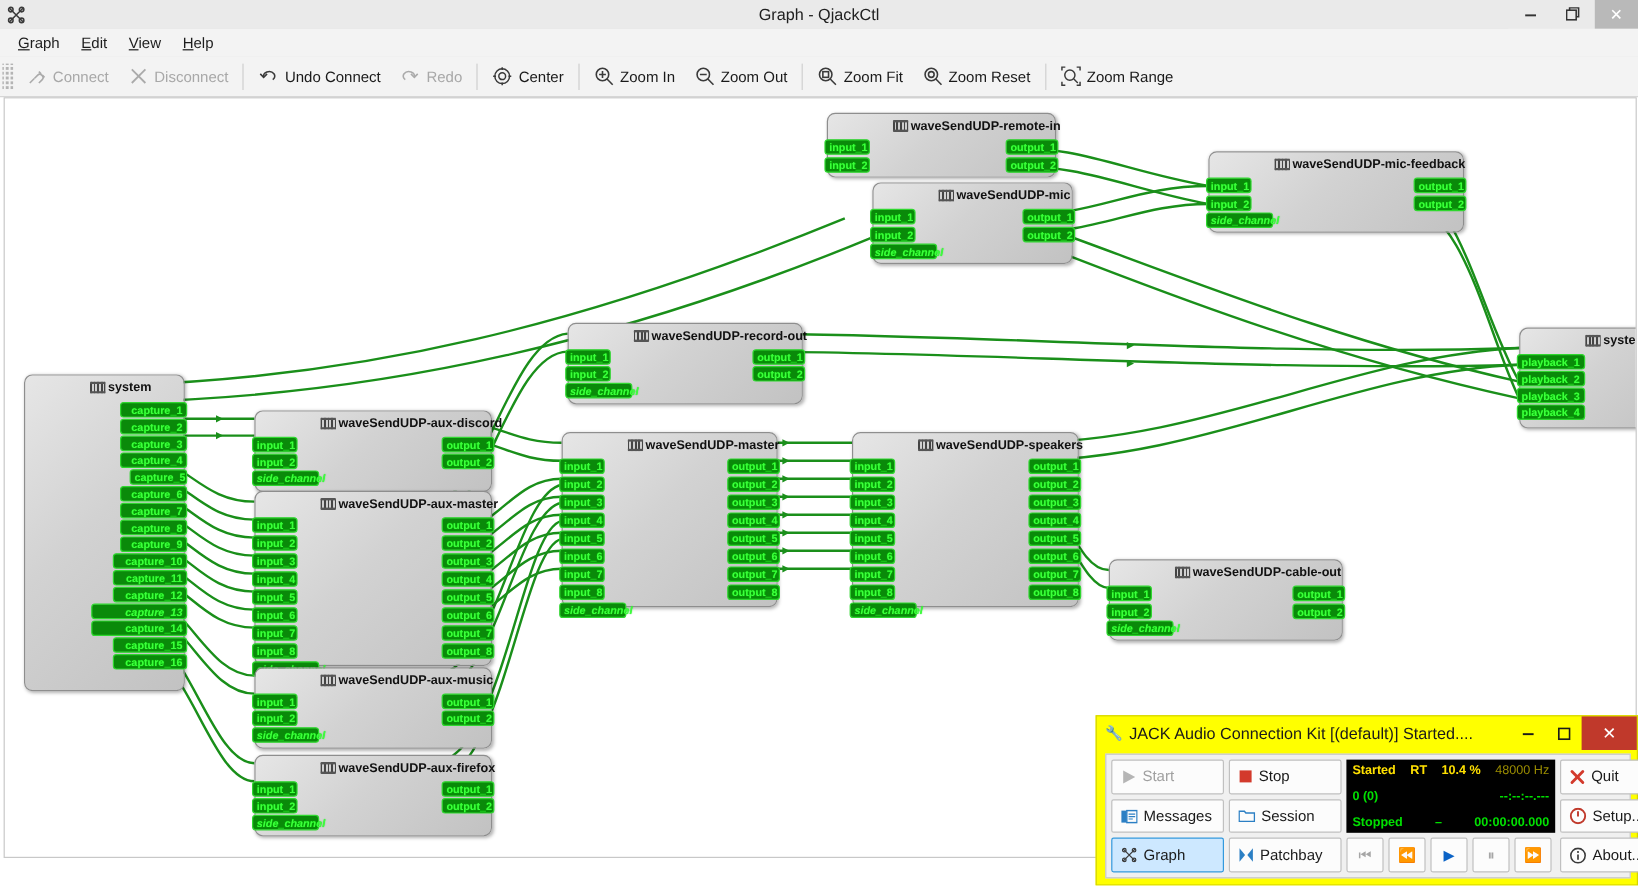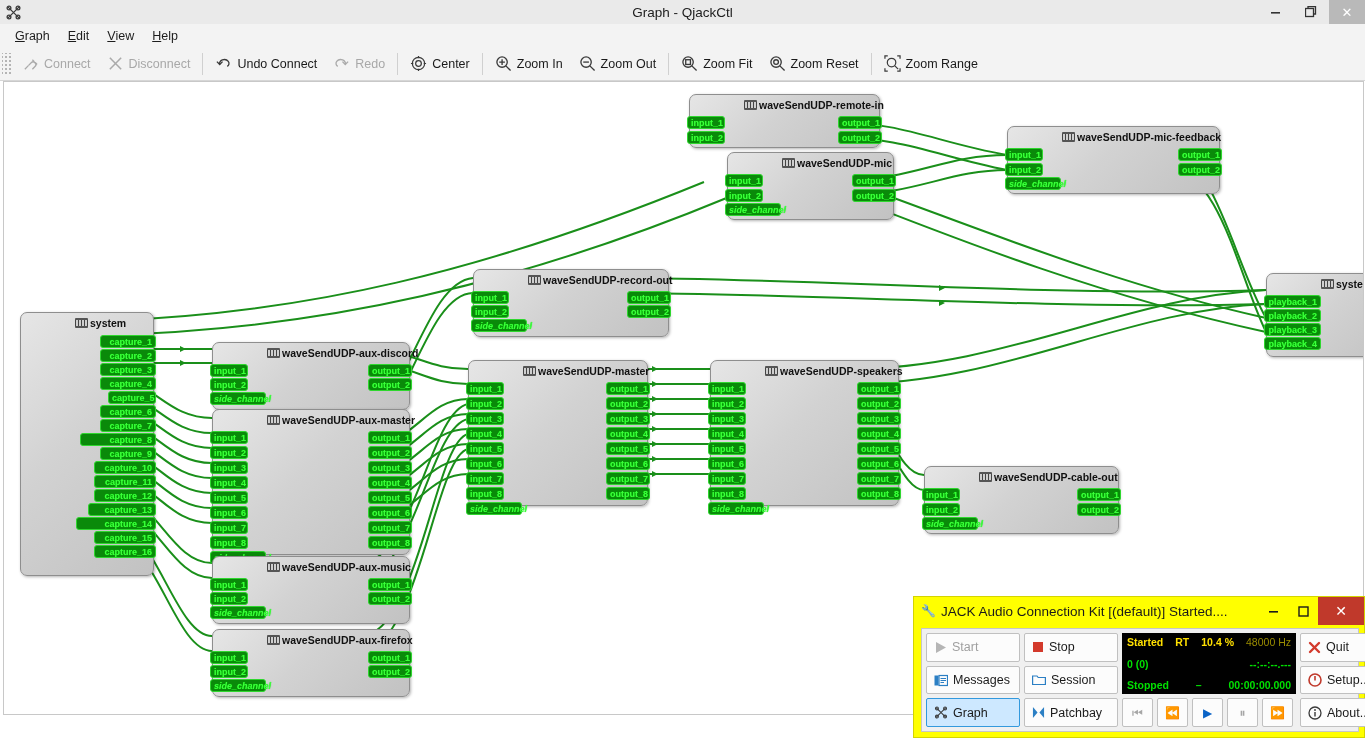--- a/index.html
+++ b/index.html
@@ -114,21 +114,21 @@
     border-radius: 3px;
     color: #3dff3d;
     font-size: 9px;
     font-weight: bold;
     line-height: 12px;
     padding: 0 3px;
     white-space: nowrap;
     box-sizing: border-box;
     text-shadow: 0 0 1px #0d0;
   }
-  .port.in  { left: -3px; text-align: right; }
+  .port.in  { left: -3px; text-align: left; }
   .port.out { right: -3px; text-align: right; }
   .port.side { left: -3px; font-style: italic; }
 
   
   .qjack {
     position: absolute; left: 913px; top: 596px; width: 452px; height: 142px;
     background: #ffff00;
     border: 1px solid #d4d400;
     box-sizing: border-box;
   }
@@ -431,26 +431,26 @@
         <span class="nicon"></span>
         <span>system</span>
       </div>
       <div class="port out" style="top:22px; width:56px;">capture_1</div>
       <div class="port out" style="top:36px; width:56px;">capture_2</div>
       <div class="port out" style="top:50px; width:56px;">capture_3</div>
       <div class="port out" style="top:64px; width:56px;">capture_4</div>
       <div class="port out" style="top:78px; width:48px;">capture_5</div>
       <div class="port out" style="top:92px; width:56px;">capture_6</div>
       <div class="port out" style="top:106px; width:56px;">capture_7</div>
-      <div class="port out" style="top:120px; width:76px;">capture_8</div>
+      <div class="port out" style="top:120px; width:56px;">capture_8</div>
       <div class="port out" style="top:134px; width:56px;">capture_9</div>
       <div class="port out" style="top:148px; width:62px;">capture_10</div>
       <div class="port out" style="top:162px; width:62px;">capture_11</div>
       <div class="port out" style="top:176px; width:62px;">capture_12</div>
-      <div class="port out" style="top:190px; width:68px;">capture_13</div>
+      <div class="port out" style="top:190px; width:80px;font-style:italic;">capture_13</div>
       <div class="port out" style="top:204px; width:80px;">capture_14</div>
       <div class="port out" style="top:218px; width:62px;">capture_15</div>
       <div class="port out" style="top:232px; width:62px;">capture_16</div>
     </div>
 
     <div class="node" style="left:208px; top:260px; width:148px; height:66px;">
       <div class="node-title">
         <span class="nicon"></span>
         <span>waveSendUDP-aux-discord</span>
       </div>

